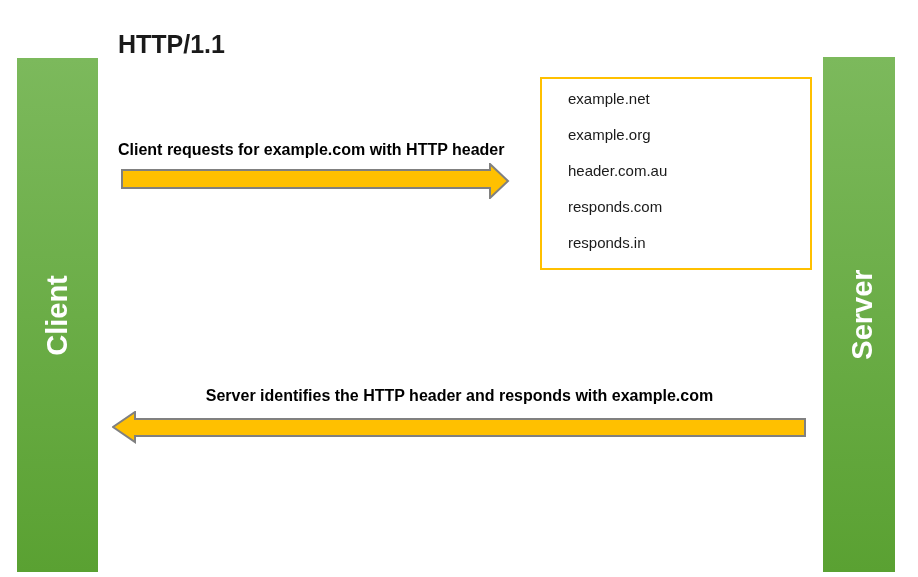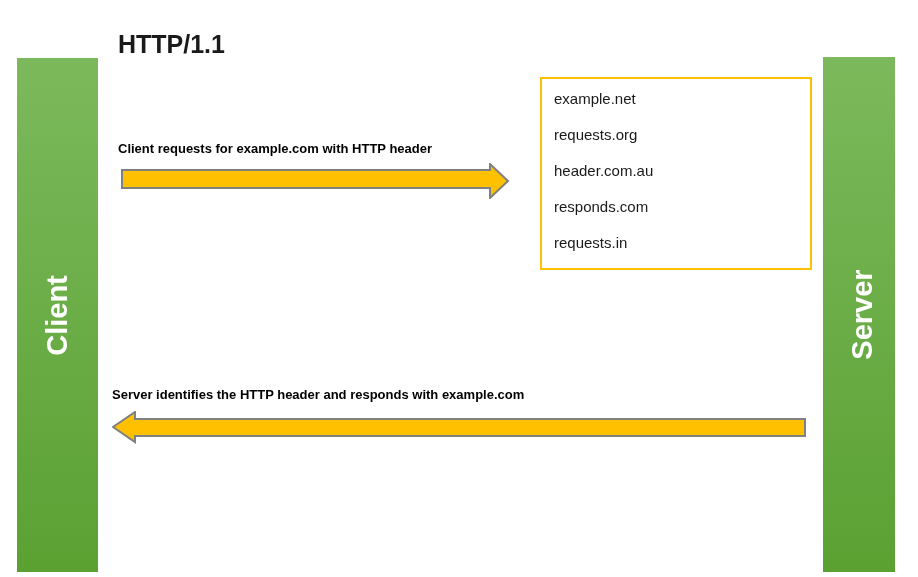--- a/index.html
+++ b/index.html
@@ -52,44 +52,44 @@
   }
   .domain-box {
     position: absolute;
     left: 540px;
     top: 77px;
     width: 272px;
     height: 193px;
     border: 2px solid var(--box_border);
     box-sizing: border-box;
     background: #ffffff;
-    padding: 2px 0 0 12px;
+    padding: 2px 0 0 26px;
   }
   .domain-item {
     height: 36px;
     line-height: 36px;
     font-size: 15px;
     color: #1a1a1a;
   }
   .arrow-label {
     position: absolute;
-    font-size: 13px;
+    font-size: 16px;
     font-weight: bold;
     color: var(--label_text);
     white-space: nowrap;
   }
   .arrow-label.request {
     left: 118px;
     top: 141px;
   }
   .arrow-label.response {
     left: 112px;
     top: 387px;
     width: 695px;
-    text-align: left;
+    text-align: center;
   }
   .arrow-svg {
     position: absolute;
     display: block;
   }
   .arrow-svg.request {
     left: 121px;
     top: 163px;
   }
   .arrow-svg.response {
@@ -119,24 +119,24 @@
   </div>
 
   <div class="arrow-label request">Client requests for example.com with HTTP header</div>
 
   <svg class="arrow-svg request" width="389" height="36" viewBox="0 0 389 36">
     <polygon class="arrow-shape" points="1,7 369,7 369,1 387,18 369,35 369,25 1,25"></polygon>
   </svg>
 
   <div class="domain-box">
     <div class="domain-item">example.net</div>
-    <div class="domain-item">requests.org</div>
+    <div class="domain-item">example.org</div>
     <div class="domain-item">header.com.au</div>
     <div class="domain-item">responds.com</div>
-    <div class="domain-item">requests.in</div>
+    <div class="domain-item">responds.in</div>
   </div>
 
   <div class="arrow-label response">Server identifies the HTTP header and responds with example.com</div>
 
   <svg class="arrow-svg response" width="695" height="33" viewBox="0 0 695 33">
     <polygon class="arrow-shape" points="693,8 693,25 23,25 23,31 1,16 23,1 23,8"></polygon>
   </svg>
 
 </div>
 

